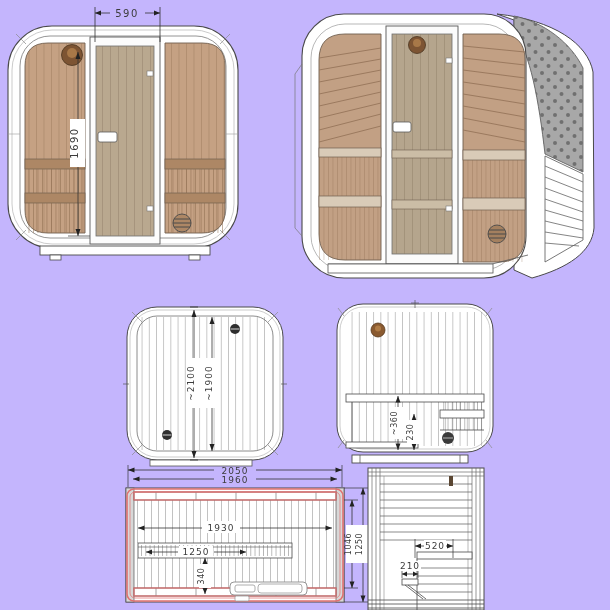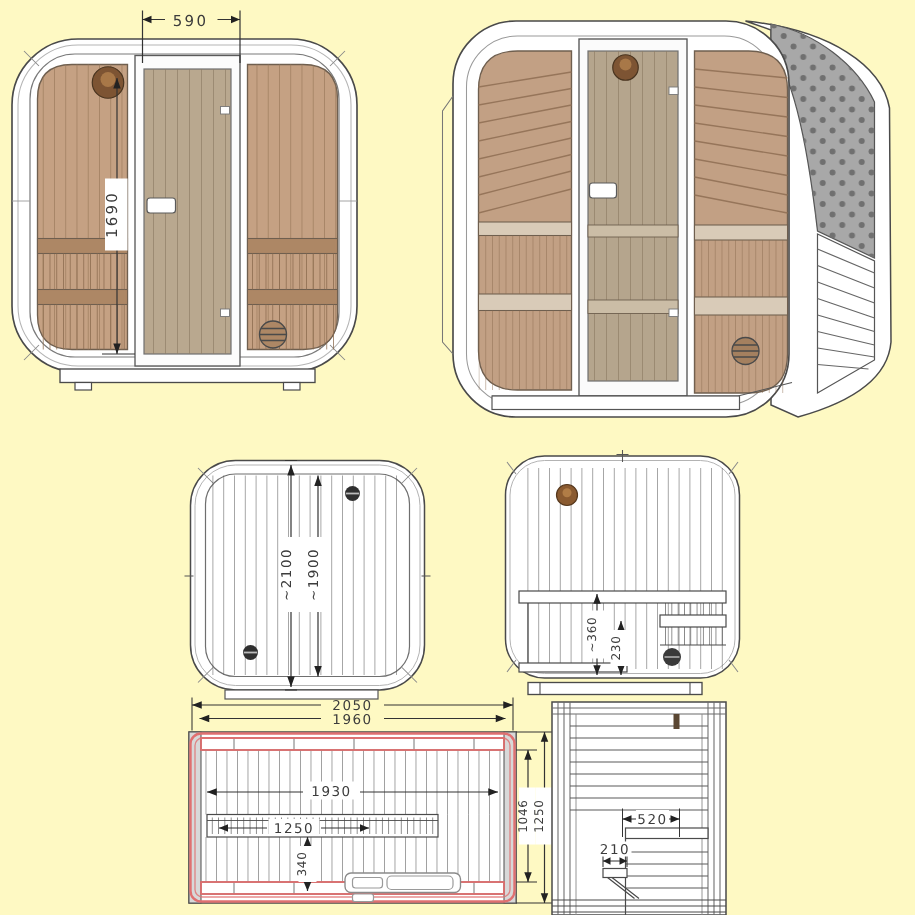--- a/index.html
+++ b/index.html
@@ -1,16 +1,16 @@
 <!DOCTYPE html>
 <html><head>
 <meta charset="utf-8">
 <style>
   html,body{margin:0;padding:0;background:#fff;}
-  #stage{position:relative;width:610px;height:610px;background:#fef9c3;overflow:hidden;
+  #stage{position:relative;width:610px;height:610px;background:#c4b5fd;overflow:hidden;
          font-family:"DejaVu Sans",sans-serif;}
   .view{position:absolute;}
   text{font-family:"DejaVu Sans",sans-serif;fill:#3c3c3c;}
   .dim{font-size:9px;letter-spacing:1px;fill:#3c3c3c;}
   .dimbig{font-size:10px;letter-spacing:1.5px;fill:#3c3c3c;}
   .dimsm{font-size:8px;letter-spacing:0.5px;fill:#3c3c3c;}
 </style>
 </head>
 <body>
 

